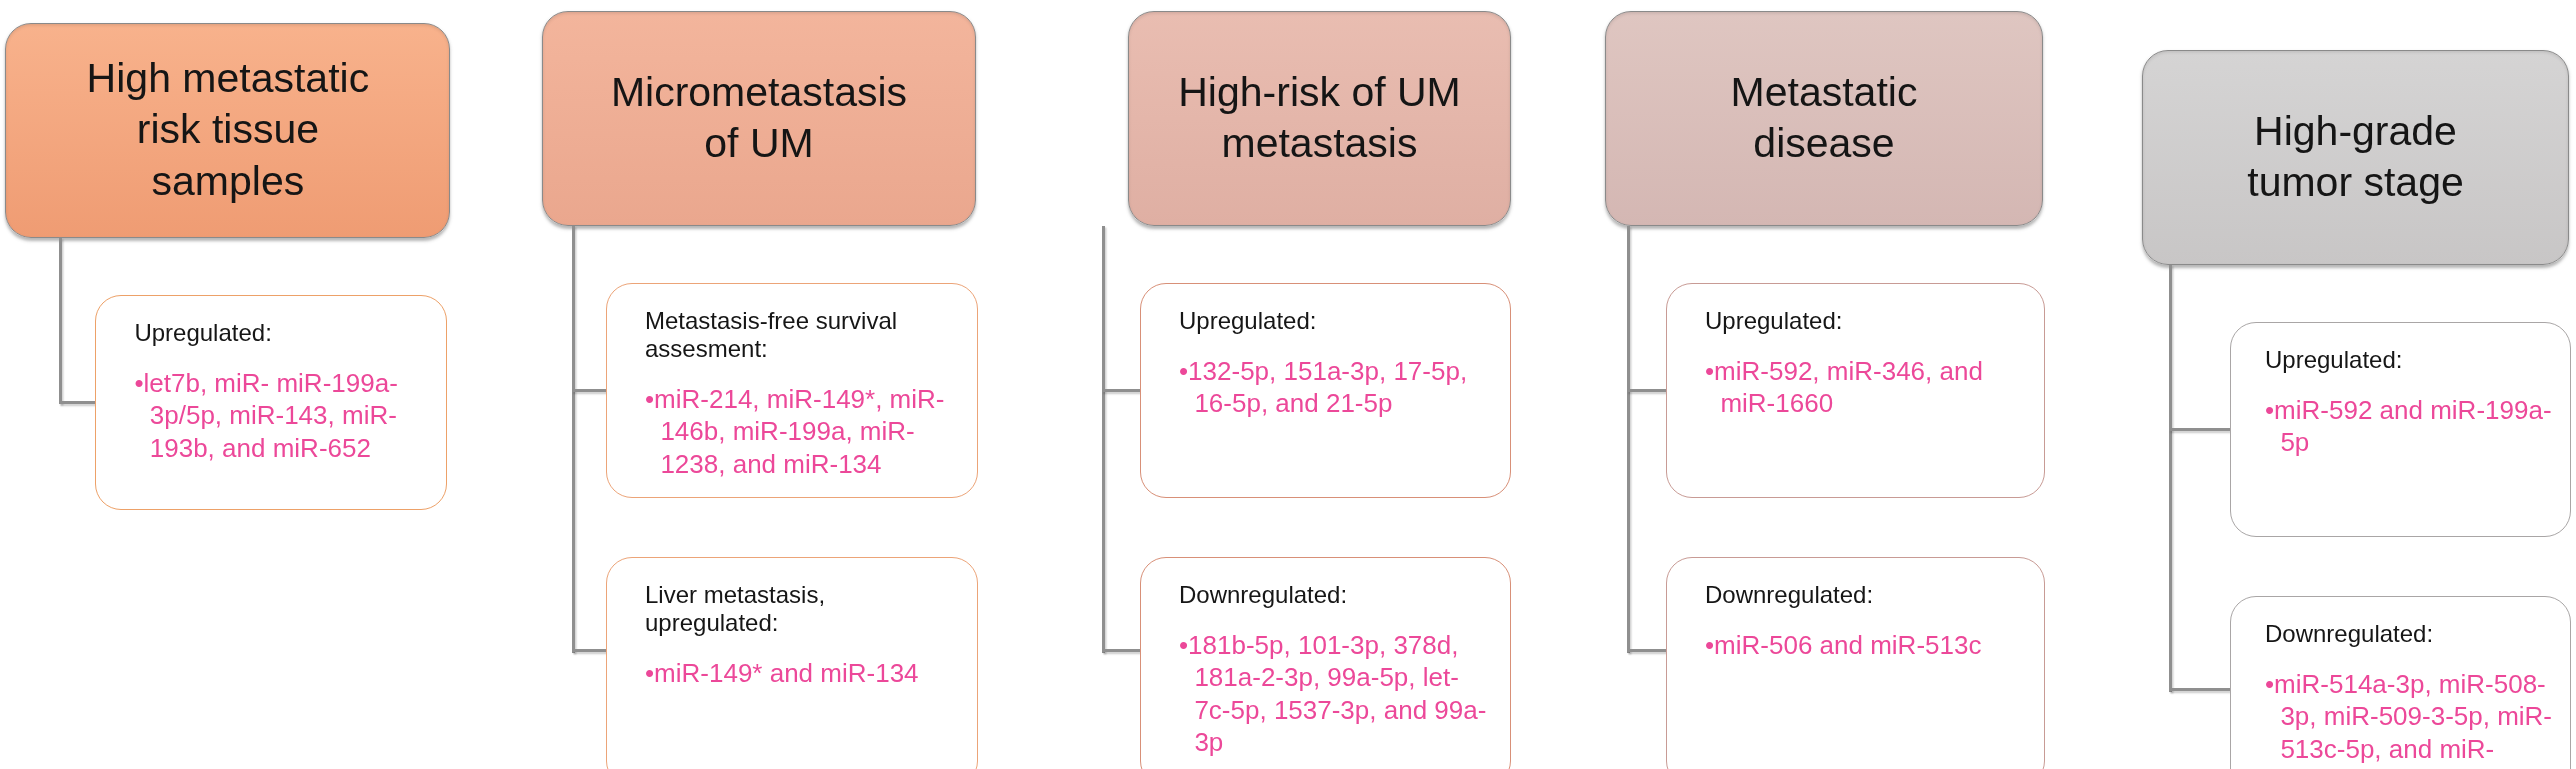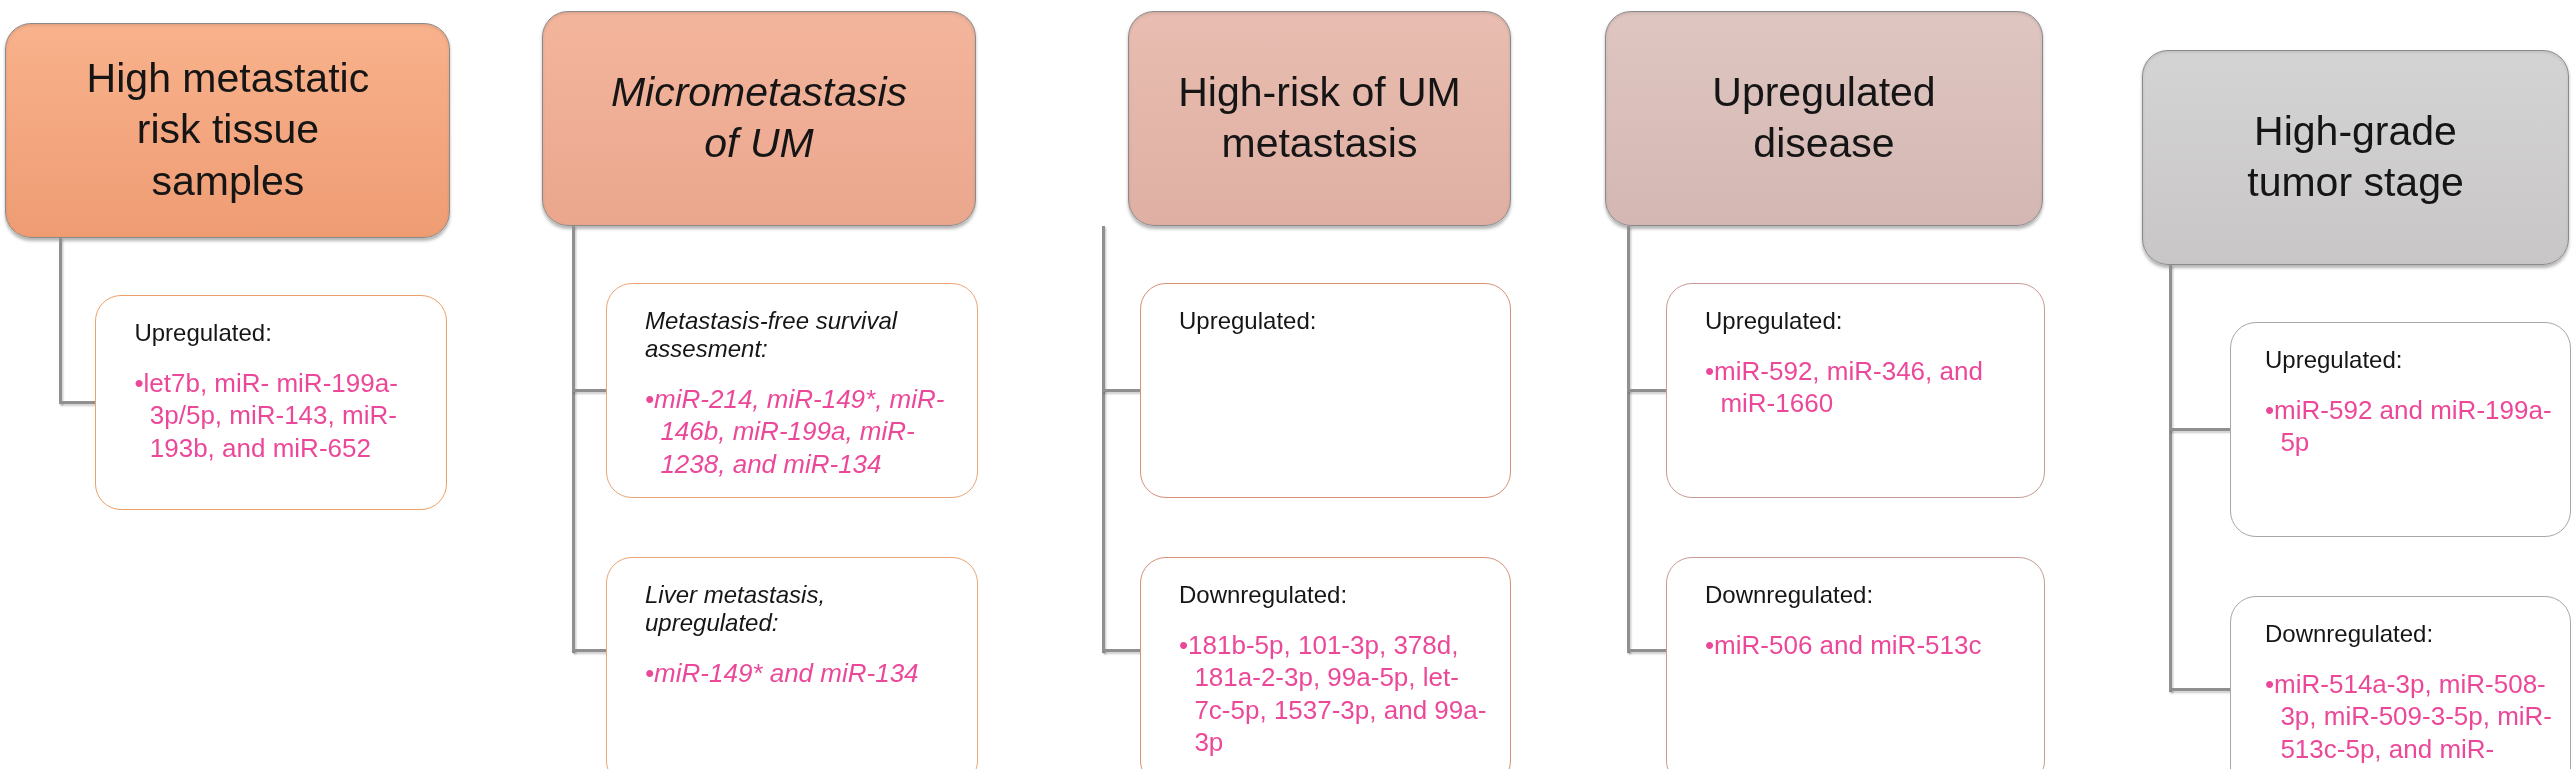--- a/index.html
+++ b/index.html
@@ -6,21 +6,21 @@
   .canvas{
     position:relative;
     width:2576px;height:769px;
     background:#ffffff;
     font-family:"Liberation Sans", sans-serif;
     overflow:hidden;
   }
   .col{position:absolute;top:0;height:769px;}
   
   .c1{left:5.4px;   width:445px;margin-top:12px; --connx:54px; --childl:90px; --childw:352px;}
-  .c2{left:542px; width:434px;font-style:italic; --connx:30px; --childl:64px;  --childw:372px;}
+  .c2{left:542px; width:434px; --connx:30px; --childl:64px;  --childw:372px;}
   .c3{left:1080px;width:431px; --connx:21.5px; --childl:60px;  --childw:371px;}
   .c4{left:1605px;width:438px; --connx:22px; --childl:61px;  --childw:379px;}
   .c5{left:2142px;width:427px;margin-top:39px; --connx:27px; --childl:88px; --childw:341px;}
 
   .header{
     position:absolute;left:0;right:0;top:10.7px;height:215px;
     box-sizing:border-box;
     border:1.5px solid #8a8a8a;
     border-radius:26px;
     display:flex;align-items:center;justify-content:center;
@@ -112,29 +112,30 @@
   </div>
 
   <div class="col c3">
     <div class="header">High-risk of UM
 metastasis</div>
     <div class="conn-v two"></div>
     <div class="conn-h h1"></div>
     <div class="conn-h h2"></div>
     <div class="child p1">
       <div class="title">Upregulated:</div>
+      <div class="bullet"><span class="marker">•</span><span>132-5p, 151a-3p, 17-5p, 16-5p, and 21-5p</span></div>
     </div>
     <div class="child p2">
       <div class="title">Downregulated:</div>
       <div class="bullet"><span class="marker">•</span><span>181b-5p, 101-3p, 378d, 181a-2-3p, 99a-5p, let-7c-5p, 1537-3p, and 99a-3p</span></div>
     </div>
   </div>
 
   <div class="col c4">
-    <div class="header">Upregulated
+    <div class="header">Metastatic
 disease</div>
     <div class="conn-v two"></div>
     <div class="conn-h h1"></div>
     <div class="conn-h h2"></div>
     <div class="child p1">
       <div class="title">Upregulated:</div>
       <div class="bullet"><span class="marker">•</span><span>miR-592, miR-346, and miR-1660</span></div>
     </div>
     <div class="child p2">
       <div class="title">Downregulated:</div>

